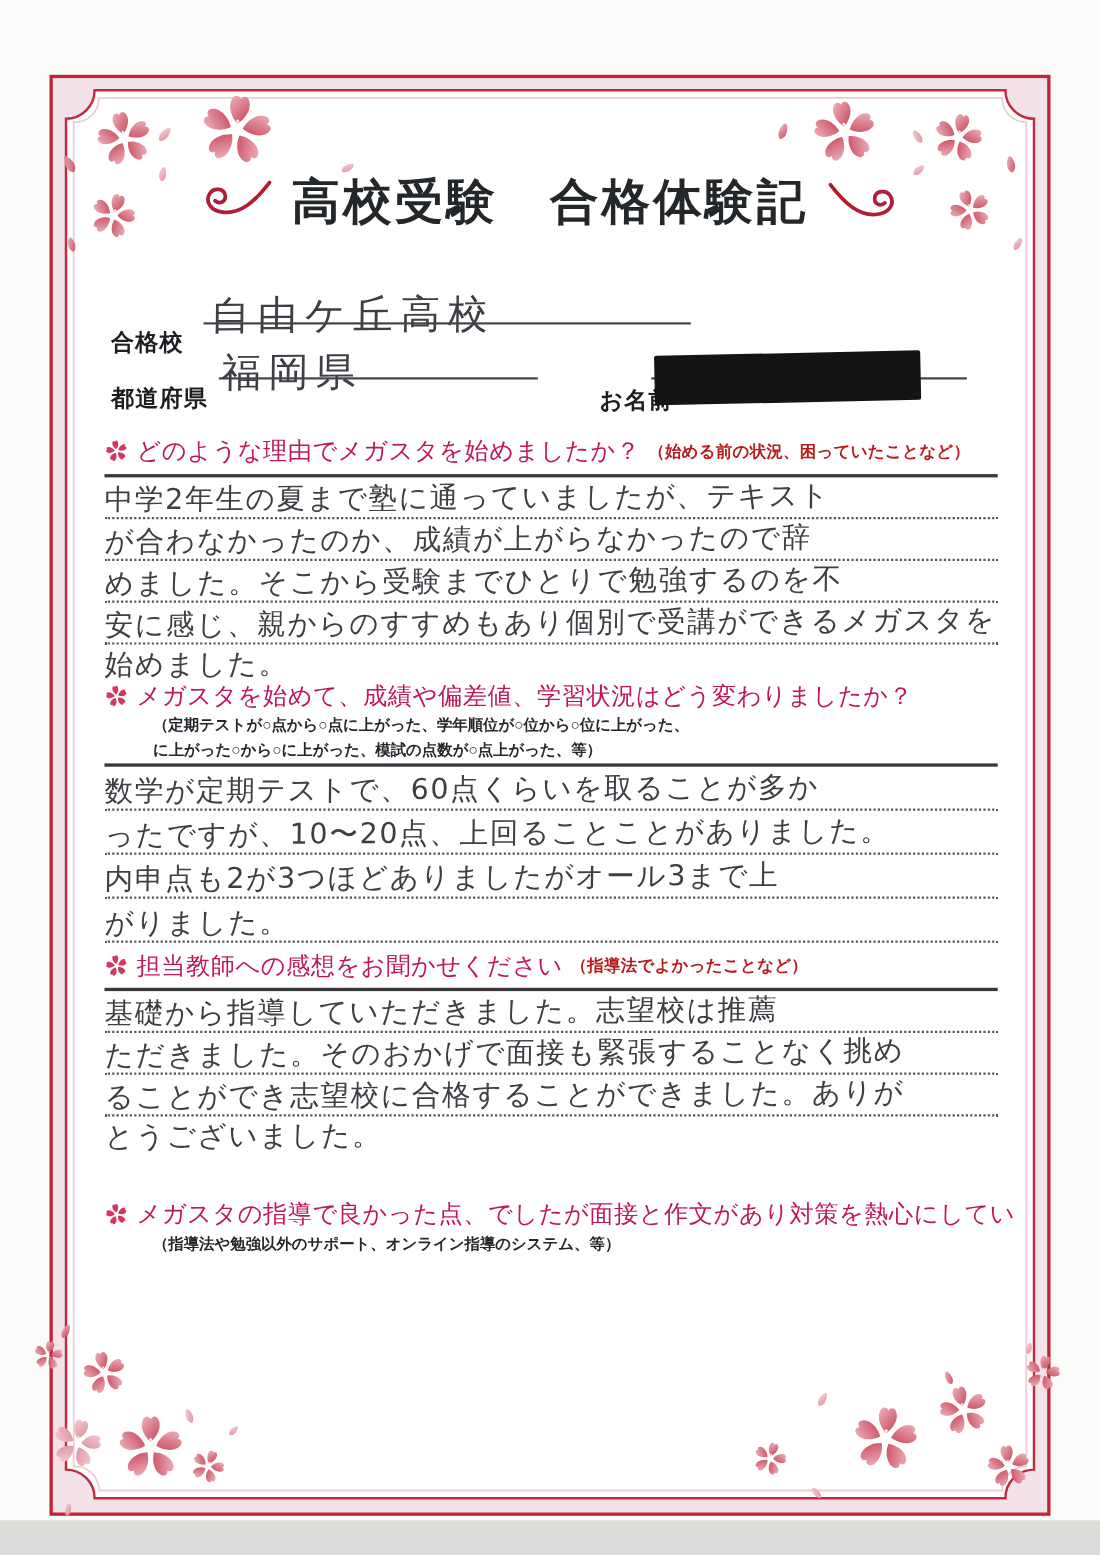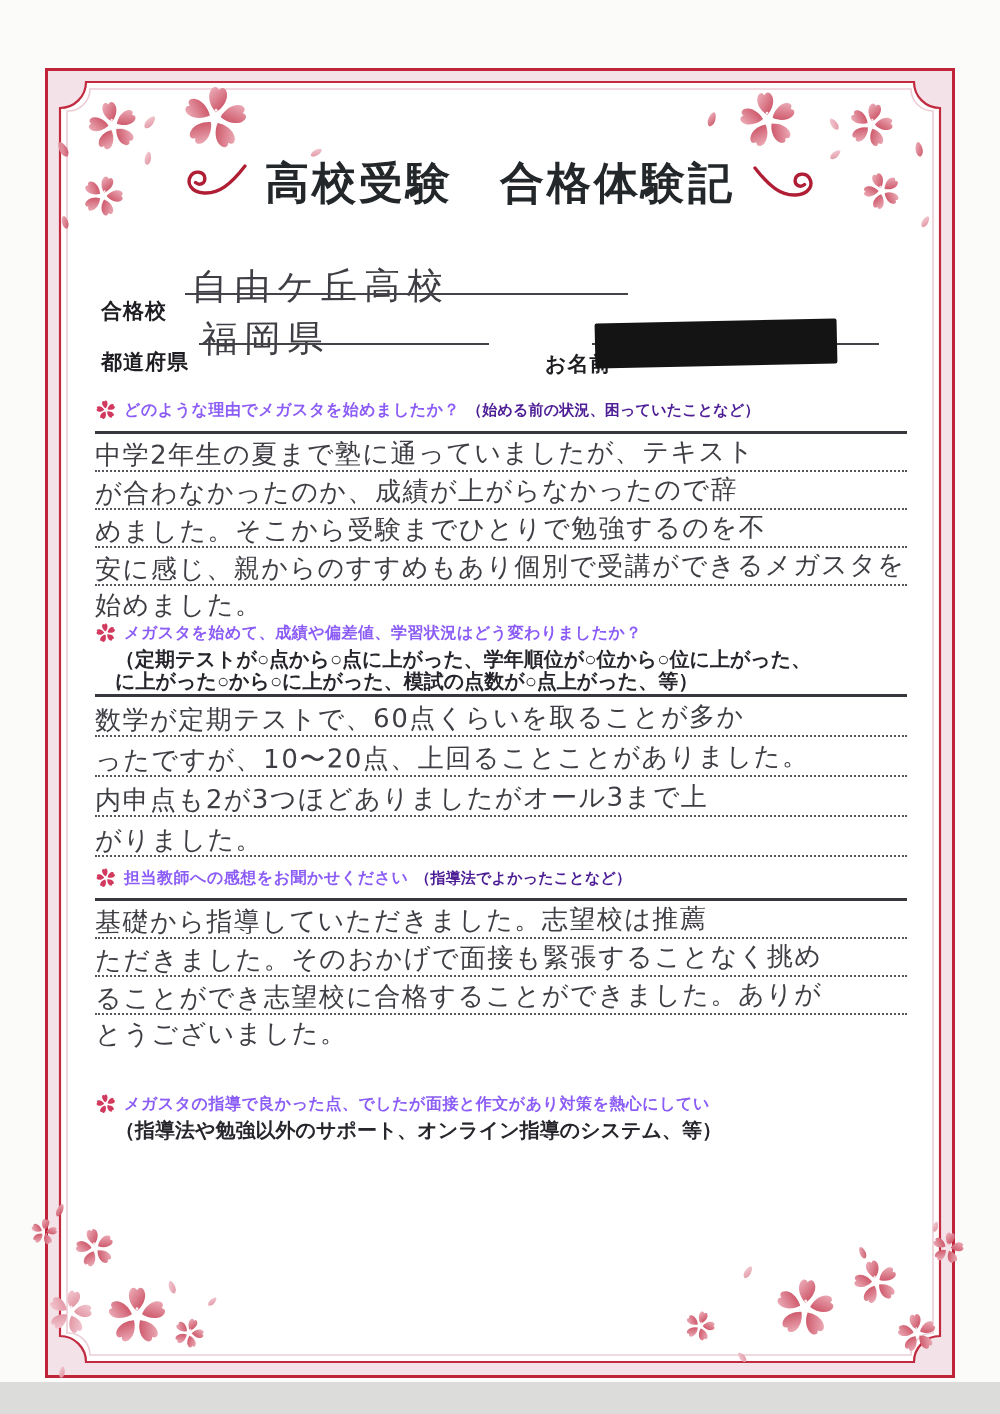--- a/index.html
+++ b/index.html
@@ -34,23 +34,23 @@
   .redact{
     position:absolute;background:#141414;border-radius:2px;
     transform:rotate(-1.2deg);
   }
 
   
   .sections{position:absolute;left:95px;top:395px;width:812px;}
   .qa{position:absolute;left:0;width:812px;}
   .q-header{display:flex;align-items:center;gap:7px;height:30px;}
   .q-bullet{width:22px;height:22px;flex:0 0 auto;display:flex;}
-  .q-text{font-size:16px;font-weight:bold;color:#8b5cf6;letter-spacing:.5px;white-space:nowrap;}
-  .q-note{font-size:15px;font-weight:600;color:#4c1d95;white-space:nowrap;letter-spacing:.2px;}
-  .q-note-line{margin-left:20px;font-size:20px;font-weight:600;color:#26262c;line-height:22px;white-space:nowrap;}
+  .q-text{font-size:22px;font-weight:normal;color:#be185d;letter-spacing:.5px;white-space:nowrap;}
+  .q-note{font-size:15px;font-weight:600;color:#b91c1c;white-space:nowrap;letter-spacing:.2px;}
+  .q-note-line{margin-left:44px;font-size:14px;font-weight:600;color:#26262c;line-height:22px;white-space:nowrap;}
   .answer{border-top:3px solid #37373d;}
   .ans-row{display:flex;align-items:flex-end;overflow:hidden;}
   .ans-row.dotted{border-bottom:2px dotted #56565c;}
   .ans-row .hand{font-size:26px;letter-spacing:1.5px;padding-bottom:2px;line-height:1;}
 </style>
 </head>
 <body>
 
 <div class="scan-bottom"></div>
 

